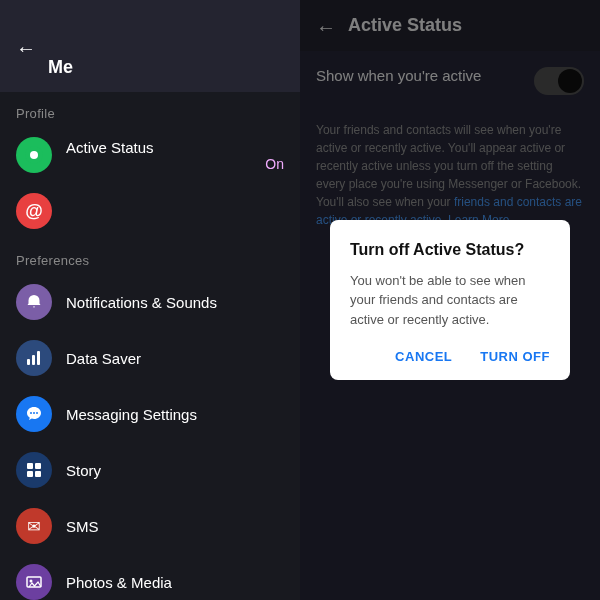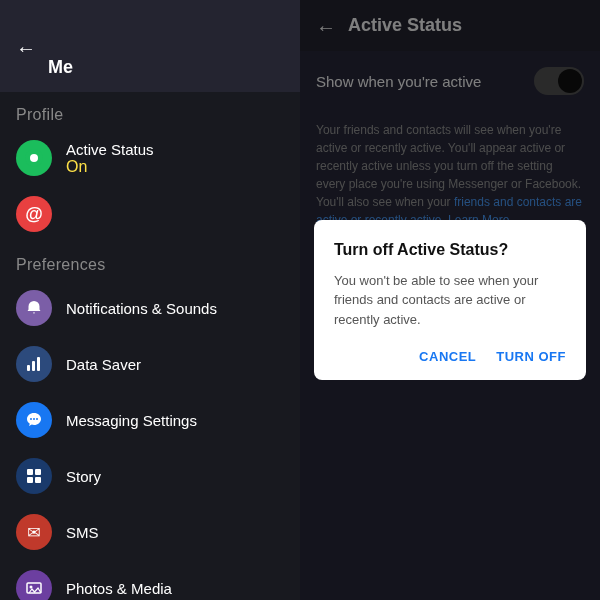--- a/index.html
+++ b/index.html
@@ -38,21 +38,21 @@
 
     .left-header .title {
       color: #fff;
       font-size: 18px;
       font-weight: 600;
       margin-top: 43px;
     }
 
     .section-label {
       color: #888;
-      font-size: 16px;
+      font-size: 13px;
       font-weight: 500;
       padding: 14px 16px 6px 16px;
       text-transform: none;
       letter-spacing: 0.3px;
     }
 
     .menu-item {
       display: flex;
       align-items: center;
       padding: 10px 16px;
@@ -79,22 +79,23 @@
       flex: 1;
     }
 
     .menu-item-title {
       color: #fff;
       font-size: 15px;
       font-weight: 400;
     }
 
     .menu-item-subtitle {
-      color: #fde047;
-      font-size: 16px;
+      color: #f0abfc;
+      font-size: 14px;
+      text-align: right;
     }
 
     .menu-item-url {
       color: #888;
       font-size: 12px;
     }
 
     
     .right-panel {
       width: 300px;
@@ -121,21 +122,20 @@
     }
 
     .right-header .title {
       color: #fff;
       font-size: 18px;
       font-weight: 600;
     }
 
     .active-status-row {
       display: flex;
-      align-items: center;
       justify-content: space-between;
       padding: 16px 16px;
       background: #28293a;
     }
 
     .active-status-label {
       color: #fff;
       font-size: 15px;
     }
 
@@ -182,21 +182,21 @@
       background: rgba(0,0,0,0.5);
       display: flex;
       align-items: center;
       justify-content: center;
     }
 
     
     .dialog {
       background: #fff;
       border-radius: 8px;
-      width: 272px;
+      width: 240px;
       padding: 20px 20px 12px 20px;
     }
 
     .dialog-title {
       color: #111;
       font-size: 16px;
       font-weight: 600;
       margin-bottom: 10px;
       line-height: 1.3;
     }
@@ -204,21 +204,21 @@
     .dialog-body {
       color: #555;
       font-size: 13px;
       line-height: 1.5;
       margin-bottom: 16px;
     }
 
     .dialog-actions {
       display: flex;
       justify-content: flex-end;
-      gap: 20px;
+      gap: 28px;
     }
 
     .dialog-btn {
       font-size: 13px;
       font-weight: 700;
       cursor: pointer;
       background: none;
       border: none;
       padding: 4px 0;
       text-transform: uppercase;

